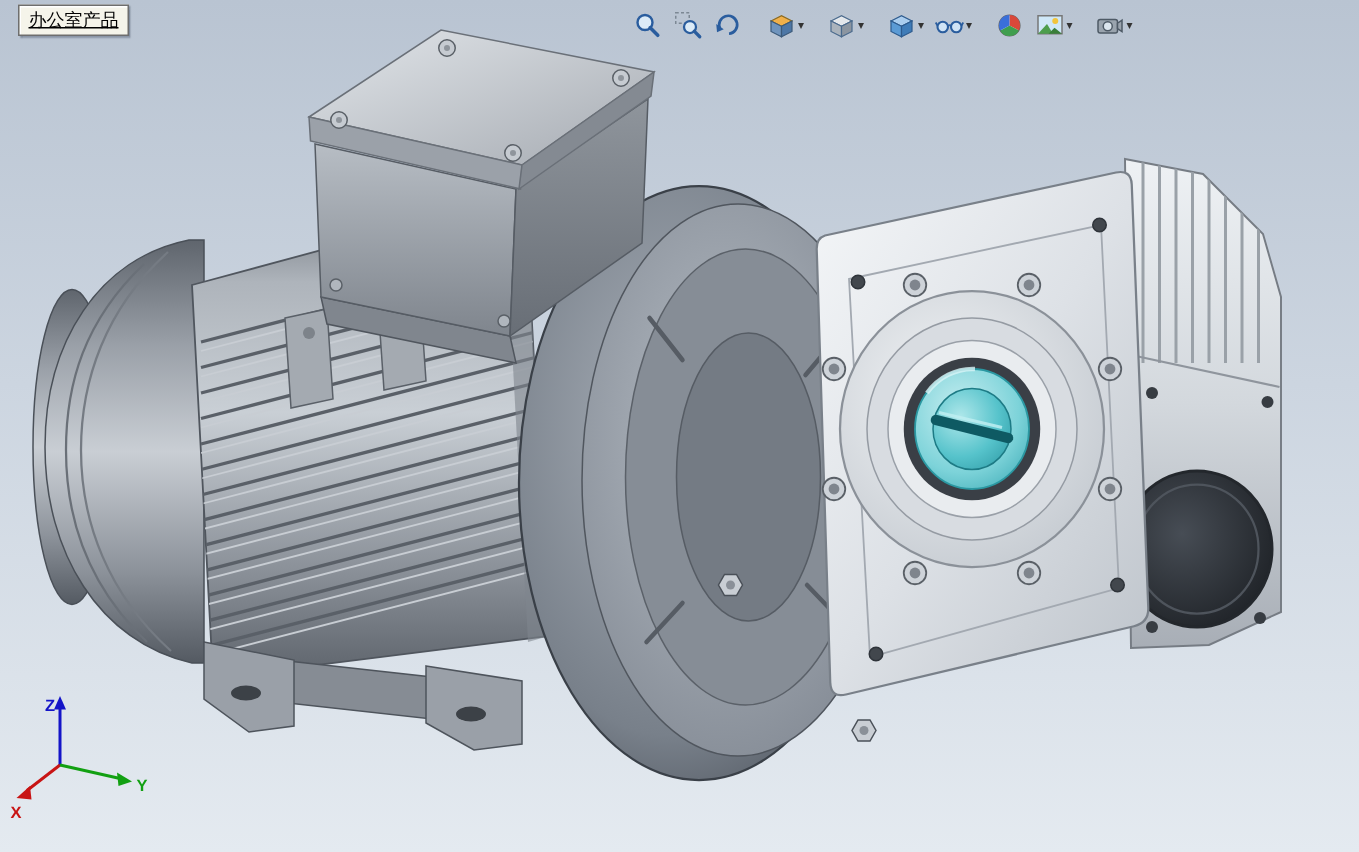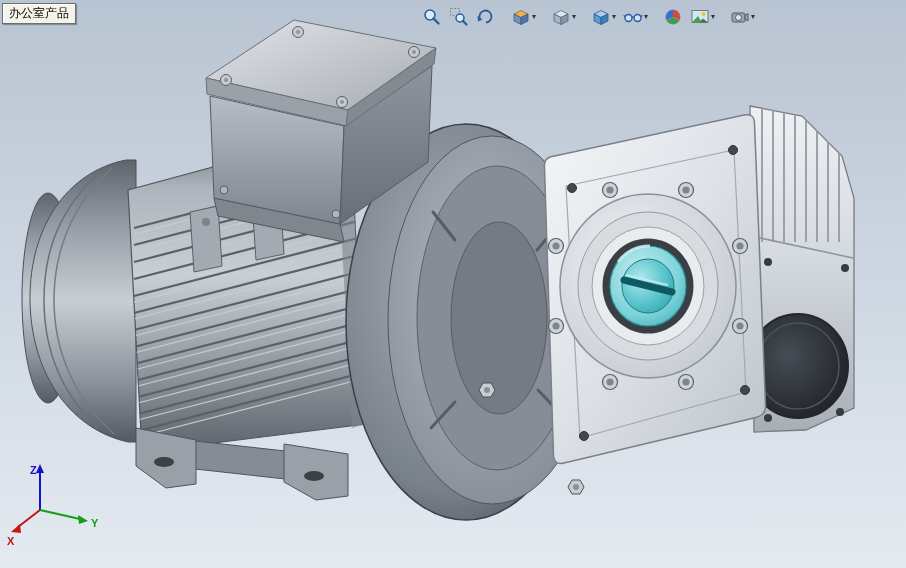--- a/index.html
+++ b/index.html
@@ -4,24 +4,24 @@
 <style>
   html,body{margin:0;padding:0;}
   body{
     width:906px;height:568px;position:relative;overflow:hidden;
     font-family:"Liberation Sans", sans-serif;
     background:linear-gradient(180deg,#b9c4d2 0%,#ccd5e0 45%,#e4eaf0 100%);
   }
   .viewport{position:absolute;inset:0;}
   .model-svg{position:absolute;left:0;top:0;}
   .annotation{
-    position:absolute;left:2px;top:3px;
+    position:absolute;left:12px;top:3px;
     background:#f5f4ea;border:1px solid #6e6e6e;
     box-shadow:inset 1px 1px 0 #ffffff,1px 1px 1px rgba(60,70,90,.45);
-    padding:1px 6px;font-size:12px;color:#000;white-space:nowrap;
+    padding:1px 6px;font-size:12px;color:#000;white-space:nowrap;text-decoration:underline;
   }
   .toolbar{
     position:absolute;left:420px;top:4px;height:26px;
     display:flex;align-items:center;gap:3px;
   }
   .tb{
     display:flex;align-items:center;border:0;background:transparent;
     padding:1px 2px;margin:0;cursor:default;
   }
   .tb svg{display:block;}

